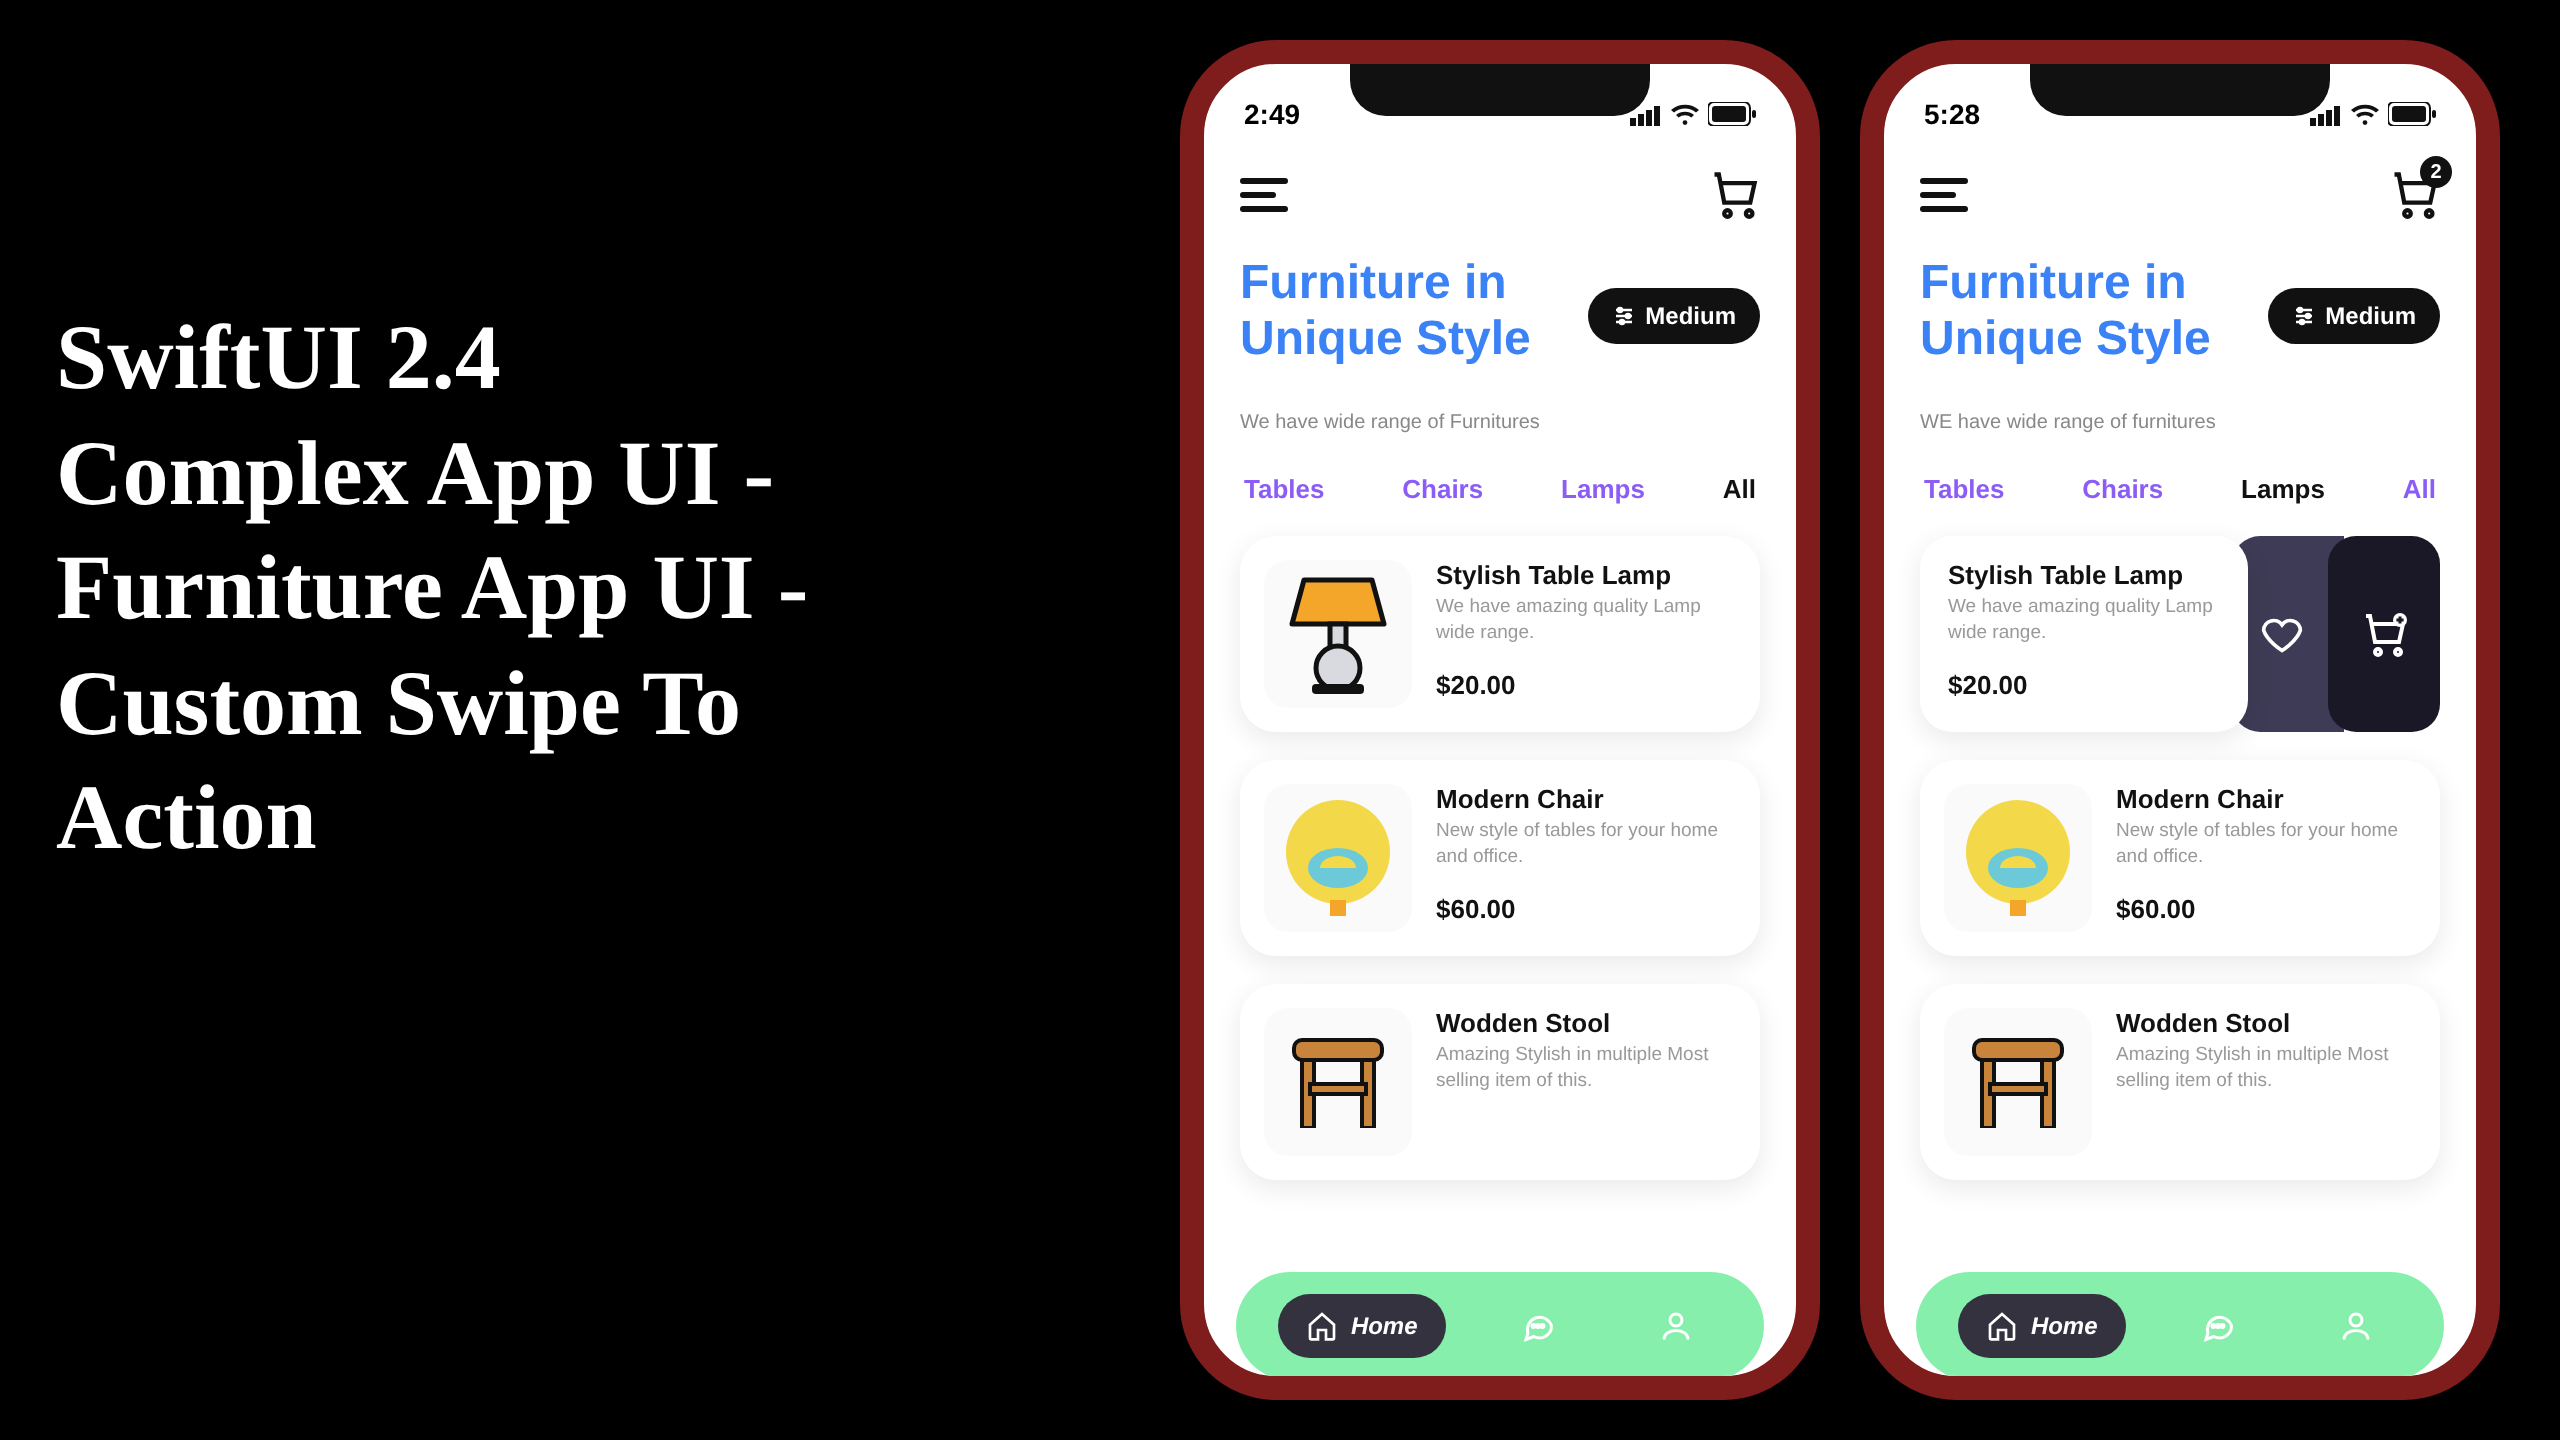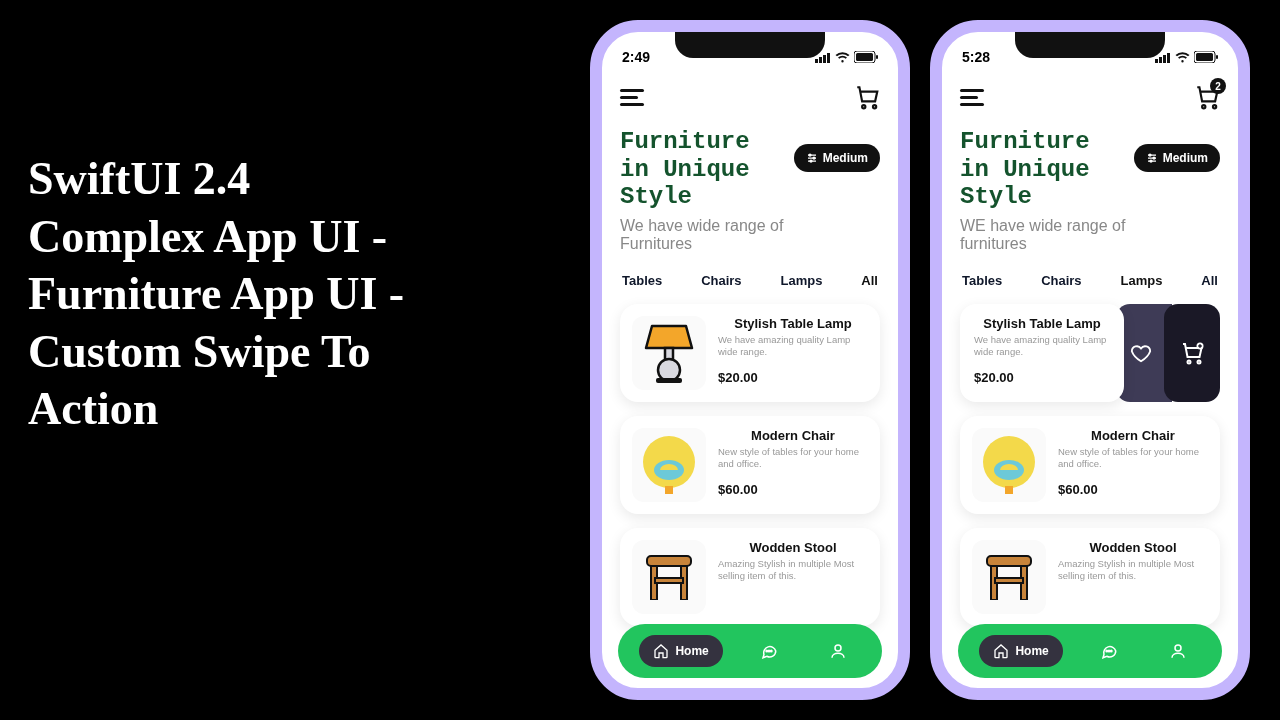--- a/index.html
+++ b/index.html
@@ -10,21 +10,21 @@
   position: relative; overflow: hidden;
 }
 .hero-text {
   position: absolute; left: 28px; top: 150px; width: 400px;
   color: #fff; font-family: "Comic Sans MS","Chalkboard SE","Marker Felt",cursive;
   font-size: 46px; font-weight: 700; line-height: 1.25;
 }
 .phones { position: absolute; right: 30px; top: 20px; display: flex; gap: 20px; }
 .phone {
   width: 320px; height: 680px; background: #fff;
-  border: 12px solid #c4b5fd; border-radius: 48px;
+  border: 12px solid #7f1d1d; border-radius: 48px;
   position: relative; overflow: hidden;
 }
 .notch {
   position: absolute; top: 0; left: 50%; transform: translateX(-50%);
   width: 150px; height: 26px; background: #111;
   border-radius: 0 0 18px 18px; z-index: 20;
 }
 .status-bar {
   display: flex; justify-content: space-between; align-items: center;
   padding: 10px 20px 0; height: 40px; font-weight: 700; font-size: 14px;
@@ -41,61 +41,61 @@
 .burger span:nth-child(2){ top:7px; width:18px; }
 .burger span:nth-child(3){ top:14px; width:24px; }
 .cart-btn { position: relative; cursor:pointer; }
 .cart-badge {
   position: absolute; top:-6px; right:-6px; width:16px; height:16px;
   background:#111; color:#fff; border-radius:50%;
   font-size:10px; display:flex; align-items:center; justify-content:center;
   font-weight:700;
 }
 .header-row { display:flex; justify-content:space-between; align-items:flex-start; gap:8px; }
-.title { font-size: 24px; font-weight: 800; line-height: 1.15; color:#14532d;font-family:Liberation Mono, monospace; }
-.subtitle { font-size: 16px; color:#888; margin-top:6px; }
+.title { font-size: 24px; font-weight: 800; line-height: 1.15; color:#3b82f6; }
+.subtitle { font-size: 10px; color:#888; margin-top:23px; }
 .filter-pill {
   background:#111; color:#fff; border-radius:20px;
   padding: 7px 12px; font-size:12px; font-weight:600;
   display:flex; align-items:center; gap:5px; white-space:nowrap;
   margin-top:16px; cursor:pointer;
 }
 .cats { display:flex; justify-content:space-between; margin:20px 2px 16px; }
-.cat { font-size:13px; font-weight:700; color:#0f172a; cursor:pointer; }
+.cat { font-size:13px; font-weight:700; color:#8b5cf6; cursor:pointer; }
 .cat.active { color:#111; }
 .list { display:flex; flex-direction:column; gap:14px; }
 .card {
   background:#fff; border-radius:18px; padding:12px;
   display:flex; gap:12px; box-shadow: 0 4px 14px rgba(0,0,0,.09);
   position:relative;
 }
 .thumb { width:74px; height:74px; border-radius:12px; background:#fafafa; display:flex; align-items:center; justify-content:center; flex-shrink:0;}
 .card-body { flex:1; min-width:0; }
-.card-title { font-size:13px; font-weight:800; color:#111;text-align:center; }
+.card-title { font-size:13px; font-weight:800; color:#111; }
 .card-desc { font-size:9.5px; color:#999; margin:3px 0 6px; line-height:1.3; }
 .card-price { font-size:13px; font-weight:800; color:#111;margin-top:12px; }
 .swipe-wrap { position:relative; height:98px; margin-bottom:14px; }
 .swipe-actions {
   position:absolute; right:0; top:0; height:100%; display:flex;
 }
 .swipe-act {
   width:56px; height:100%; display:flex; align-items:center; justify-content:center;
   cursor:pointer;
 }
 .swipe-act.heart { background:#3e3b56; border-radius:14px 0 0 14px; margin-right:-8px; padding-right:6px;}
 .swipe-act.cart  { background:#1a1826; border-radius:14px; }
 .swipe-card {
   position:absolute; left:0; top:0; width:calc(100% - 96px); height:100%;
   background:#fff; border-radius:16px; padding:12px 14px;
   box-shadow: 0 4px 14px rgba(0,0,0,.09);
 }
 .tabbar {
-  position:absolute; bottom:22px; left:16px; right:16px; height:54px;
-  background:#22c55e; border-radius:30px; display:flex; align-items:center;
-  justify-content:space-around; padding:0 10px;
+  position:absolute; bottom:10px; left:16px; right:16px; height:54px;
+  background:#86efac; border-radius:30px; display:flex; align-items:center;
+  justify-content:space-around; padding:0 10px;font-style:italic;
 }
 .tab-item { display:flex; align-items:center; gap:6px; cursor:pointer;
   color:#fff; font-size:12px; font-weight:700; padding:8px 14px; border-radius:20px;}
 .tab-item.active { background:#34323f; }
 svg { display:block; }
 </style>
 </head>
 <body>
 
 <div class="hero-text">SwiftUI 2.4 Complex App UI - Furniture App UI - Custom Swipe To Action</div>

